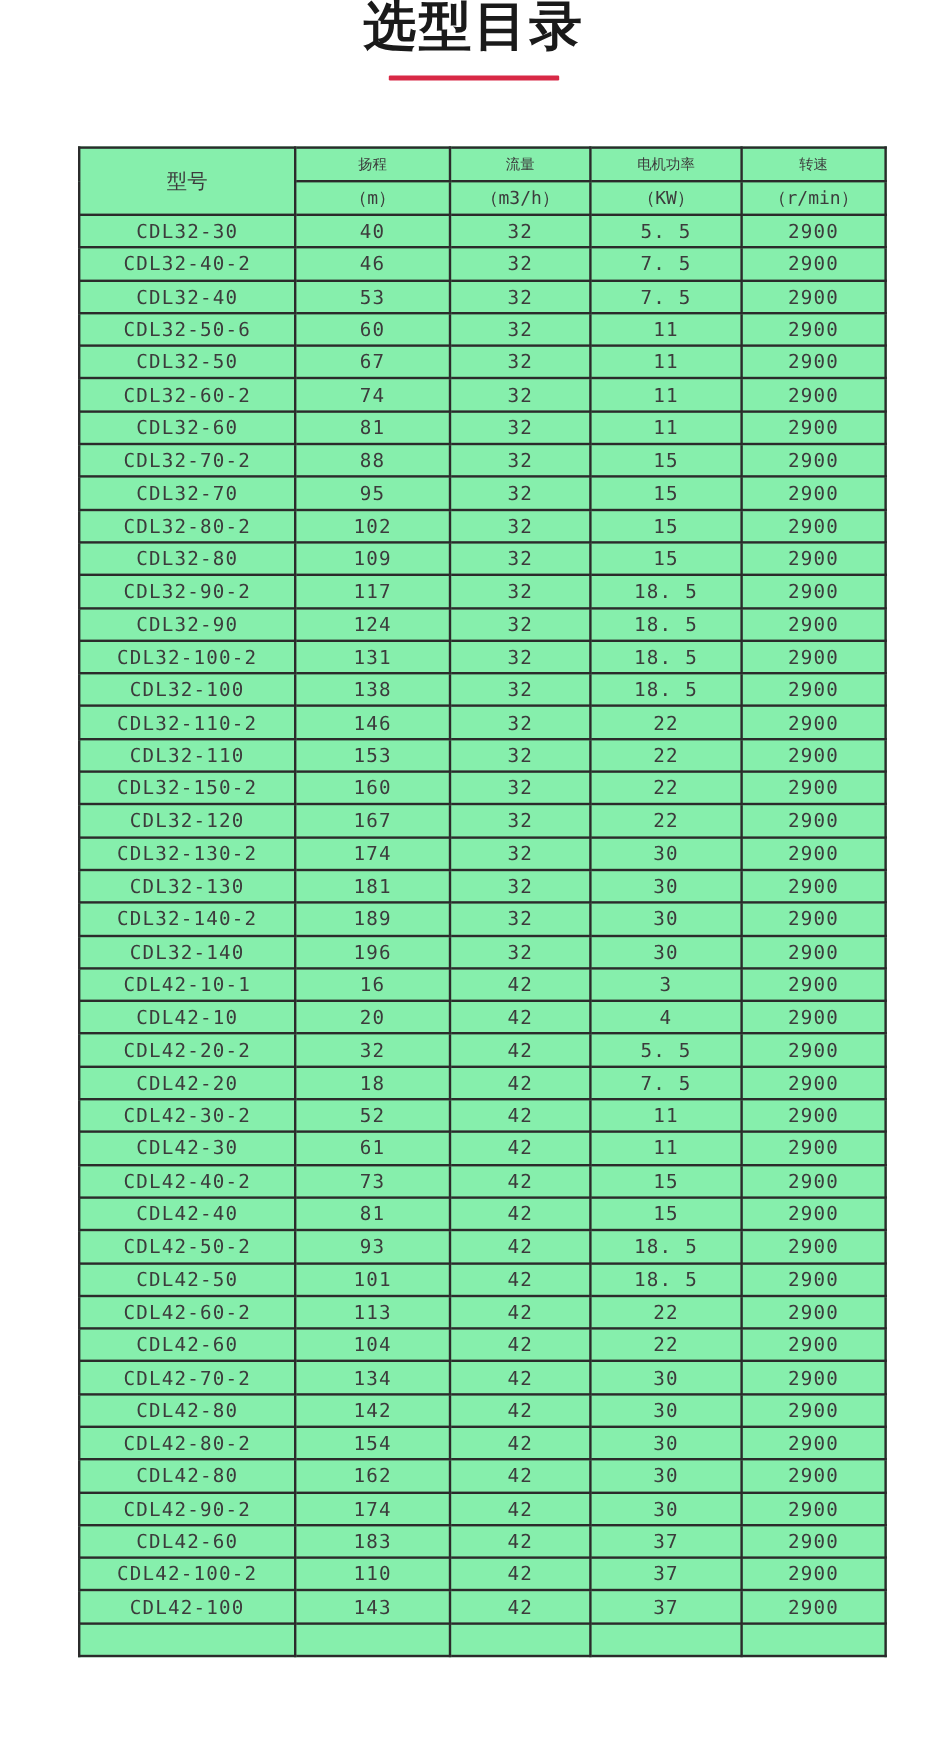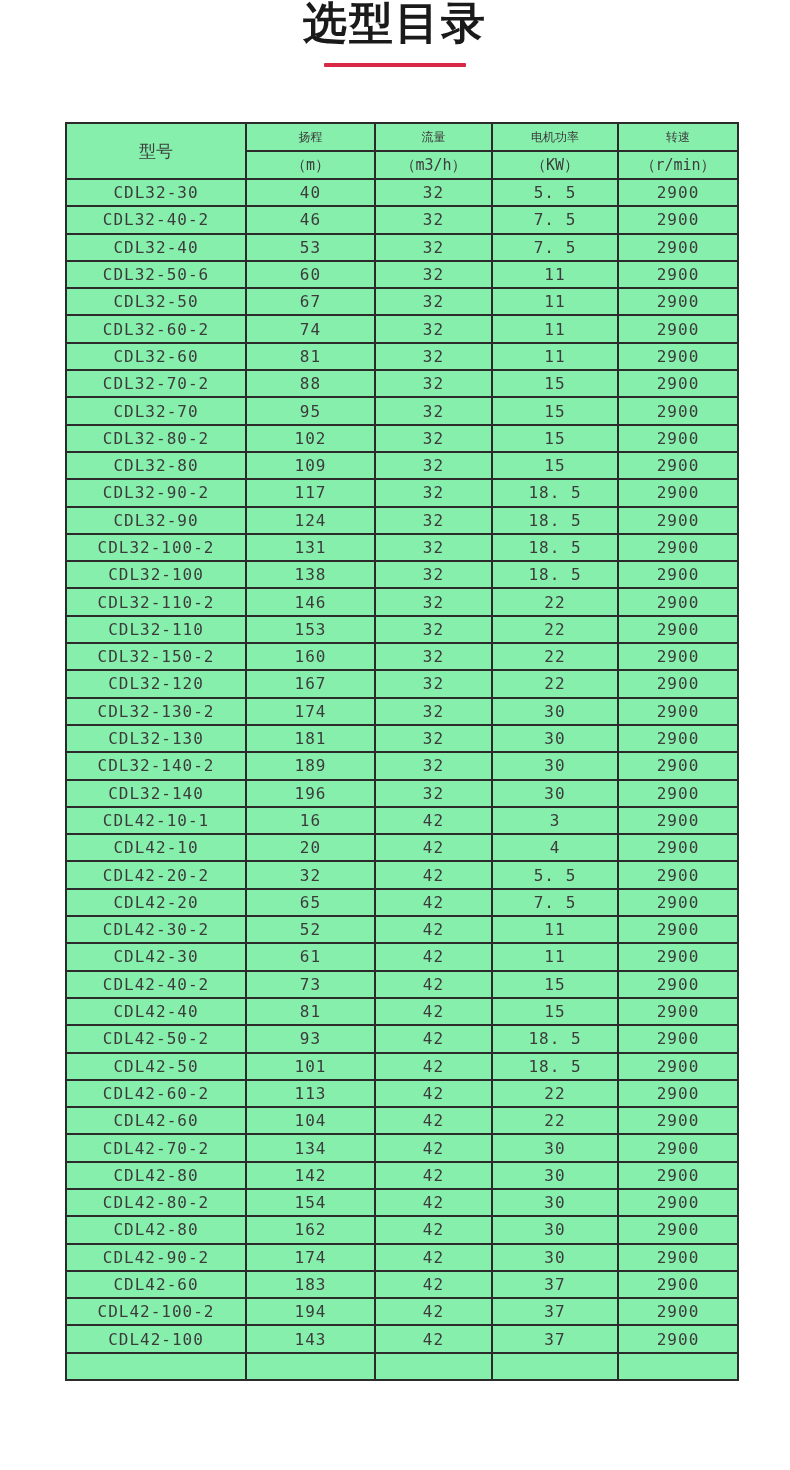--- a/index.html
+++ b/index.html
@@ -270,21 +270,21 @@
         </tr>
         <tr>
           <td>CDL42-20-2</td>
           <td>32</td>
           <td>42</td>
           <td>5. 5</td>
           <td>2900</td>
         </tr>
         <tr>
           <td>CDL42-20</td>
-          <td>65</td>
+          <td>18</td>
           <td>42</td>
           <td>7. 5</td>
           <td>2900</td>
         </tr>
         <tr>
           <td>CDL42-30-2</td>
           <td>52</td>
           <td>42</td>
           <td>11</td>
           <td>2900</td>
@@ -375,21 +375,21 @@
         </tr>
         <tr>
           <td>CDL42-60</td>
           <td>183</td>
           <td>42</td>
           <td>37</td>
           <td>2900</td>
         </tr>
         <tr>
           <td>CDL42-100-2</td>
-          <td>194</td>
+          <td>110</td>
           <td>42</td>
           <td>37</td>
           <td>2900</td>
         </tr>
         <tr>
           <td>CDL42-100</td>
           <td>143</td>
           <td>42</td>
           <td>37</td>
           <td>2900</td>

